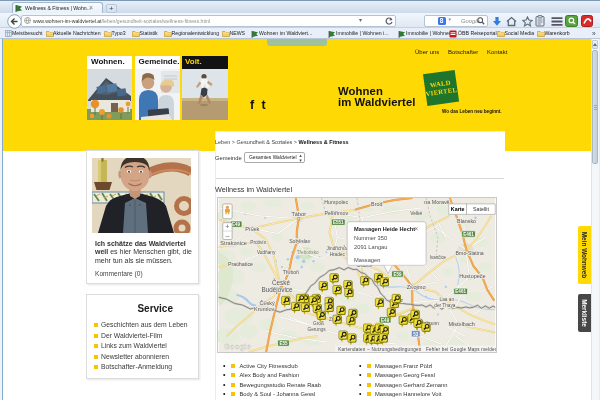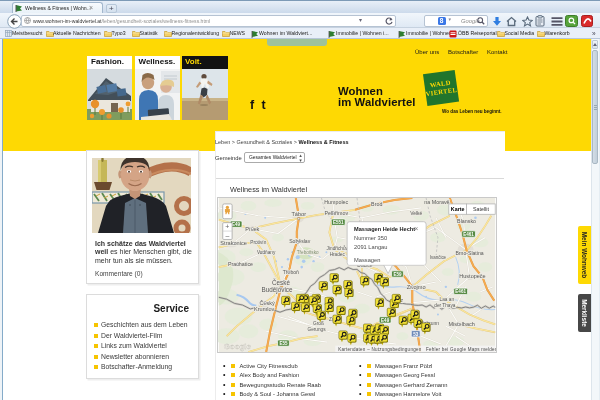--- a/index.html
+++ b/index.html
@@ -137,42 +137,42 @@
 <div class="ab" style="left:544.5px;top:30.4px;font-size:5.2px;color:#222;">Warenkorb</div>
 <div class="ab" style="left:592px;top:30px;font-size:6.5px;color:#445;">»</div>
 <div class="ab" style="left:3px;top:39px;width:587px;height:361px;background:#fff;"></div>
 <div class="ab" style="left:3px;top:39px;width:588px;height:112px;background:#fed903;"></div>
 <div class="ab" style="left:267px;top:39px;width:60px;height:6.5px;background:#9fc29b;border-radius:0 0 3px 3px;"></div>
 <div class="ab" style="left:415px;top:49px;font-size:6px;color:#1a1a1a;">Über uns</div>
 <div class="ab" style="left:448px;top:49px;font-size:6px;color:#1a1a1a;">Botschafter</div>
 <div class="ab" style="left:487px;top:49px;font-size:6px;color:#1a1a1a;">Kontakt</div>
 
 <div class="ab" style="left:87px;top:55.5px;width:45px;height:64.5px;background:#fff;"></div>
-<div class="ab" style="left:88px;top:56.5px;font-size:8px;font-weight:bold;color:#111;padding-left:3px;">Fashion.</div>
+<div class="ab" style="left:88px;top:56.5px;font-size:8px;font-weight:bold;color:#111;padding-left:3px;">Wohnen.</div>
 <svg class="ab" style="left:87px;top:69px;" width="45" height="51">
 <rect width="45" height="51" fill="#d5dbdf"></rect>
 <rect y="40" width="45" height="11" fill="#7f9c5e"></rect>
 <polygon points="1,31 19,9 44,27 44,32 1,32" fill="#434f59"></polygon>
 <polygon points="8,25 19,12 33,22 21,26" fill="#51616d"></polygon>
 <rect x="10" y="17" width="9" height="7" fill="#4a6f95" transform="rotate(-14 14 20)"></rect>
 <rect x="20" y="15" width="10" height="8" fill="#527aa3" transform="rotate(-10 25 19)"></rect>
 <rect x="30" y="20" width="9" height="7" fill="#45688c" transform="rotate(-8 34 23)"></rect>
 <rect x="4" y="31" width="39" height="12" fill="#ebe7dd"></rect>
 <rect x="24" y="34" width="7" height="9" fill="#756550"></rect>
 <circle cx="8" cy="35" r="4.2" fill="#e8912b"></circle>
     <circle cx="15" cy="43" r="3" fill="#ef9d2f"></circle>
 <circle cx="34" cy="41" r="2.8" fill="#e8912b"></circle>
     <circle cx="41" cy="35" r="2.4" fill="#ef9d2f"></circle>
 <circle cx="22" cy="47" r="2.6" fill="#e8912b"></circle>
     <circle cx="5" cy="47" r="2.2" fill="#ef9d2f"></circle>
 <path d="M8 39 v7 M34 44 v6 M41 38 v6 M15 46 v5" stroke="#5d7a3e" stroke-width="1"></path>
 </svg>
 
 <div class="ab" style="left:134.5px;top:55.5px;width:45px;height:64.5px;background:#fff;"></div>
-<div class="ab" style="left:135.5px;top:56.5px;font-size:8px;font-weight:bold;color:#111;padding-left:3px;">Wellness.</div>
+<div class="ab" style="left:135.5px;top:56.5px;font-size:8px;font-weight:bold;color:#111;padding-left:3px;">Gemeinde.</div>
 <svg class="ab" style="left:134.5px;top:69px;" width="45" height="51">
 <rect width="45" height="51" fill="#f2f3f4"></rect>
 <rect x="26" y="2" width="19" height="22" fill="#e4e7ea"></rect>
 <path d="M29 7 h13 M29 10 h13 M29 13 h9" stroke="#c3cad0" stroke-width="1"></path>
 <circle cx="13" cy="14" r="6.2" fill="#c9a07e"></circle>
 <path d="M6.5 13 q5 -8 13 -2 l-1 -5 q-6 -4 -11 0 z" fill="#8a6a48"></path>
 <path d="M4 51 V31 q0 -10 9.5 -10 q9.5 0 9.5 10 V51 z" fill="#3f76b4"></path>
 <circle cx="31" cy="18" r="5.8" fill="#d9b094"></circle>
 <path d="M25 17 q2 -8 11 -6 q4 1 3 7 q-5 -3 -14 -1 z" fill="#e5cc92"></path>
 <path d="M23 51 V35 q0 -9 8 -9 q8 0 8 9 V51 z" fill="#ccd5dc"></path>
@@ -237,39 +237,39 @@
 <circle cx="37" cy="13.7" r="1" fill="#4a3a30"></circle>
     <circle cx="49" cy="13.7" r="1" fill="#4a3a30"></circle>
 <path d="M33 9.5 q4 -2.5 8 -0.5 M45 9 q4 -2 8 0.5" stroke="#3e332b" stroke-width="1.3" fill="none"></path>
 <path d="M36.5 25.5 q6.5 4.5 13 0" stroke="#9a6a4e" stroke-width="1.2" fill="none"></path>
 <path d="M38 22 q5 2 10 0" stroke="#b98a68" stroke-width="1" fill="none"></path>
 </svg>
 
 <div class="ab" style="left:95px;top:240px;width:104px;font-size:7px;line-height:8.4px;color:#333;white-space:nowrap;"><b>Ich schätze das Waldviertel</b><br><b>weil</b> es hier Menschen gibt, die<br>mehr tun als sie müssen.</div>
 <div class="ab" style="left:95px;top:270px;font-size:6.6px;color:#444;">Kommentare (0)</div>
 <div class="ab" style="left:86px;top:294px;width:113px;height:85px;background:#fff;border:1px solid #dcdcdc;box-shadow:1.5px 1.5px 0 #eee;"></div>
-<div class="ab" style="left:86px;top:303px;width:103px;text-align:right;font-size:10px;font-weight:bold;color:#1a1a1a;">Service</div>
+<div class="ab" style="left:70px;top:303px;width:103px;text-align:right;font-size:10px;font-weight:bold;color:#1a1a1a;">Service</div>
 <div class="ab" style="left:93.5px;top:323.3px;width:4px;height:4px;background:#f6c400;"></div>
 <div class="ab" style="left:101px;top:321.0px;font-size:6.8px;color:#3a3a3a;">Geschichten aus dem Leben</div>
 <div class="ab" style="left:93.5px;top:333.8px;width:4px;height:4px;background:#f6c400;"></div>
 <div class="ab" style="left:101px;top:331.5px;font-size:6.8px;color:#3a3a3a;">Der Waldviertel-Film</div>
 <div class="ab" style="left:93.5px;top:344.3px;width:4px;height:4px;background:#f6c400;"></div>
 <div class="ab" style="left:101px;top:342.0px;font-size:6.8px;color:#3a3a3a;">Links zum Waldviertel</div>
 <div class="ab" style="left:93.5px;top:354.8px;width:4px;height:4px;background:#f6c400;"></div>
 <div class="ab" style="left:101px;top:352.5px;font-size:6.8px;color:#3a3a3a;">Newsletter abonnieren</div>
 <div class="ab" style="left:93.5px;top:365.3px;width:4px;height:4px;background:#f6c400;"></div>
 <div class="ab" style="left:101px;top:363.0px;font-size:6.8px;color:#3a3a3a;">Botschafter-Anmeldung</div>
 <div class="ab" style="left:215px;top:131px;width:290px;height:269px;background:#fff;border-left:1px solid #ececec;border-top:1px solid #ececec;"></div>
 <div class="ab" style="left:215px;top:138.5px;font-size:5.5px;color:#444;">Leben &gt; Gesundheit &amp; Soziales &gt; <b style="color:#111;">Wellness &amp; Fitness</b></div>
 <div class="ab" style="left:215px;top:154.5px;font-size:5.8px;color:#333;">Gemeinde</div>
 <div class="ab" style="left:243.5px;top:152px;width:61px;height:11px;background:#fff;border:1px solid #ababab;border-radius:2px;"></div>
 <div class="ab" style="left:249px;top:155.2px;font-size:4.9px;color:#222;">Gesamtes Waldviertel</div>
 <div class="ab" style="left:298.5px;top:154.2px;font-size:4.2px;color:#555;line-height:4.5px;">▲<br>▼</div>
 <div class="ab" style="left:216px;top:178px;width:288px;height:1px;background:#d9d9d9;"></div>
-<div class="ab" style="left:215px;top:184.5px;font-size:7.3px;color:#333;padding-left:15px;">Wellness im Waldviertel</div>
+<div class="ab" style="left:215px;top:184.5px;font-size:7.3px;color:#333;">Wellness im Waldviertel</div>
 <svg class="ab" style="left:217px;top:197px;border:1px solid #c9c9c9;" width="280" height="156" viewBox="0 0 280 156" font-family="Liberation Sans, sans-serif">
     <rect width="280" height="156" fill="#edebe2"></rect>
     <ellipse cx="8" cy="18" rx="10" ry="6" fill="#e4ecda" opacity="0.9"></ellipse>
     <ellipse cx="30" cy="8" rx="8" ry="5" fill="#e4ecda" opacity="0.9"></ellipse>
     <ellipse cx="55" cy="5" rx="9" ry="4" fill="#e4ecda" opacity="0.9"></ellipse>
     <ellipse cx="90" cy="8" rx="7" ry="4" fill="#e4ecda" opacity="0.9"></ellipse>
     <ellipse cx="130" cy="20" rx="8" ry="5" fill="#e4ecda" opacity="0.9"></ellipse>
     <ellipse cx="150" cy="10" rx="7" ry="4" fill="#e4ecda" opacity="0.9"></ellipse>
     <ellipse cx="175" cy="12" rx="9" ry="5" fill="#e4ecda" opacity="0.9"></ellipse>
     <ellipse cx="205" cy="18" rx="8" ry="5" fill="#e4ecda" opacity="0.9"></ellipse>

